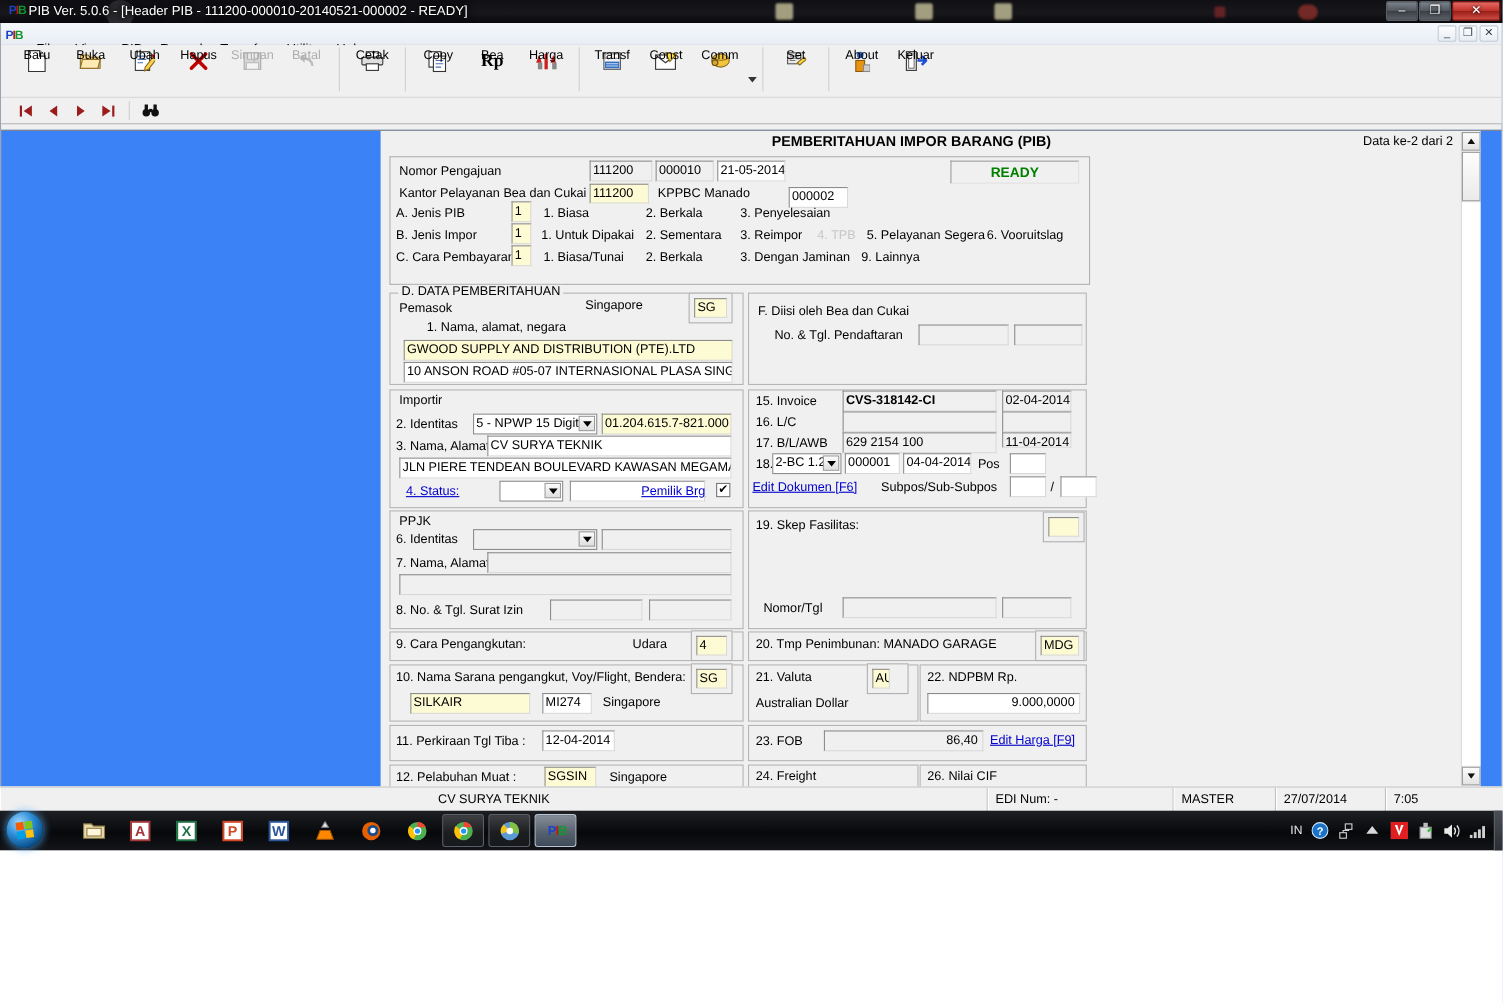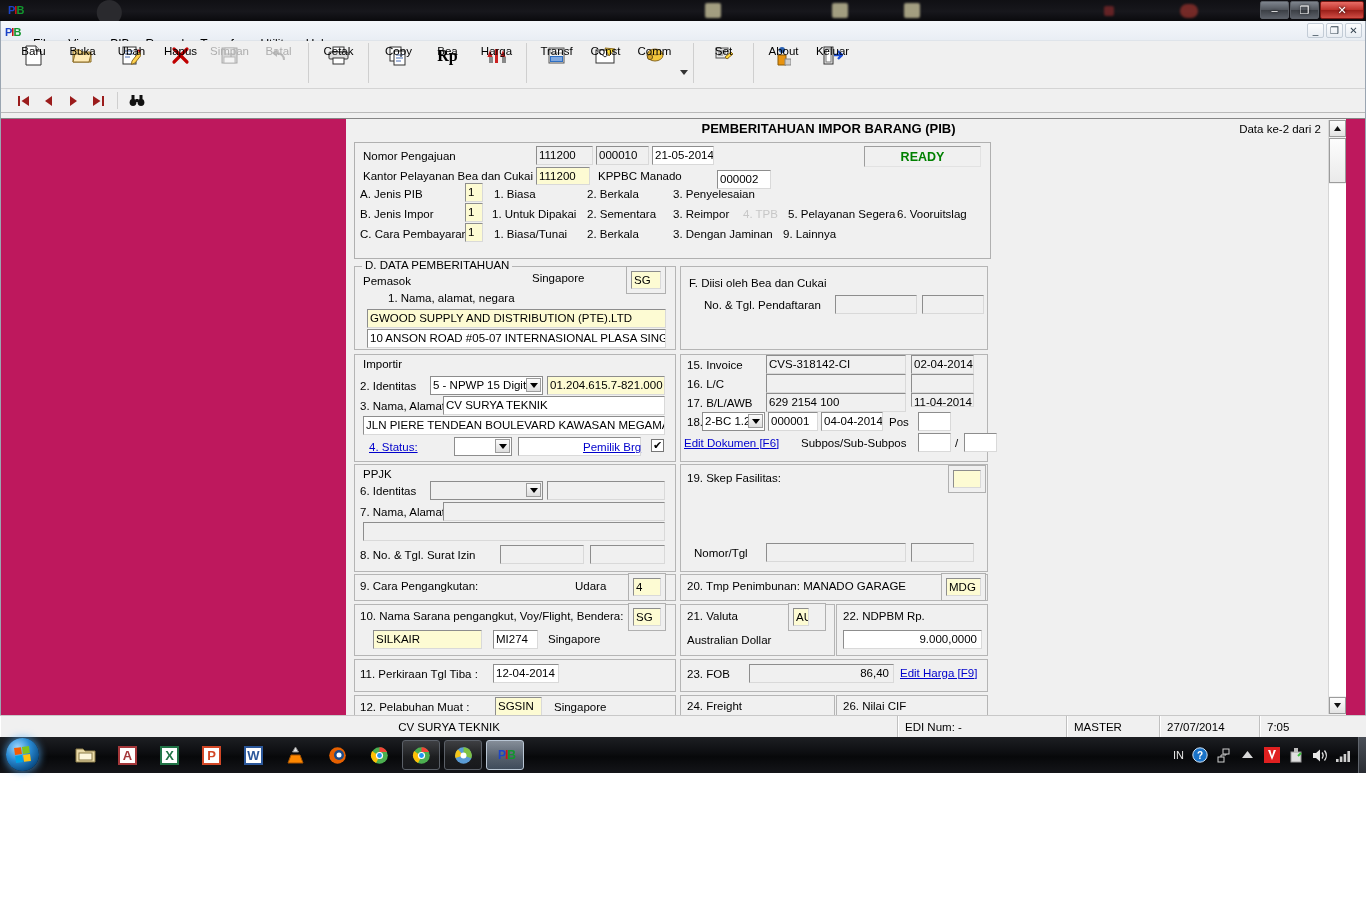--- a/index.html
+++ b/index.html
@@ -94,21 +94,21 @@
     position:relative; height:24px; background:#f0f0f0;
     display:flex; align-items:center; padding-left:10px; gap:0;
     border-bottom:1px solid #b9b9b9;
   }
   .nav-btn { width:25px; height:20px; display:flex; align-items:center; justify-content:center; }
   .nav-sep { width:1px; height:17px; background:#cfcfcf; margin:0 6px; }
 
   
   .mdi-client {
     position:absolute; left:0; top:97px; width:1364px; height:597px;
-    background:#be185d;
+    background:#3b82f6;
     border-top:1px solid #868686;
   }
   .form-panel {
     position:absolute; left:345px; top:0px; width:1000px; height:597px;
     background:#f0f0f0; overflow:hidden;
   }
 
   
   .vscroll {
     position:absolute; right:1px; top:1px; width:17px; height:594px;
@@ -229,20 +229,21 @@
 
   <div class="win-titlebar">
     <div class="blur-blob" style="left:705px; top:3px; width:16px; height:15px;"></div>
     <div class="blur-blob" style="left:832px; top:3px; width:16px; height:15px;"></div>
     <div class="blur-blob" style="left:904px; top:3px; width:16px; height:15px;"></div>
     <div class="blur-blob" style="left:1104px; top:6px; width:10px; height:10px; background:#b03030; opacity:.5;"></div>
     <div class="blur-blob" style="left:1180px; top:4px; width:18px; height:14px; background:#c23b32; opacity:.55; border-radius:9px;"></div>
     <span class="pib-logo" style="left:8px; top:3px;">
       <span class="c1">P</span><span class="c2">I</span><span class="c3">B</span>
     </span>
+    <div class="win-title-text">PIB Ver. 5.0.6 - [Header PIB - 111200-000010-20140521-000002 - READY]</div>
     <div class="win-btns">
       <div class="win-btn">–</div>
       <div class="win-btn">❐</div>
       <div class="win-btn close">✕</div>
     </div>
   </div>
 
   <div class="app">
 
     <div class="menubar">
@@ -597,21 +598,21 @@
         <div class="fld ro" style="left:244px; top:426px; width:75px; height:19px;"></div>
 
         <div class="frame" style="left:334px; top:147px; width:308px; height:84px;"></div>
         <span class="lbl" style="left:343px; top:158px;">F. Diisi oleh Bea dan Cukai</span>
         <span class="lbl" style="left:358px; top:180px;">No. &amp; Tgl. Pendaftaran</span>
         <div class="fld ro" style="left:489px; top:176px; width:82px; height:19px;"></div>
         <div class="fld ro" style="left:576px; top:176px; width:62px; height:19px;"></div>
 
         <div class="frame" style="left:334px; top:235px; width:308px; height:108px;"></div>
         <span class="lbl" style="left:341px; top:240px;">15. Invoice</span>
-        <div class="fld ro" style="left:420px; top:236px; width:140px; height:19px;">CVS-318142-CI</div>
+        <div class="fld ro" style="left:420px; top:236px; width:140px; height:19px;font-weight:bold;">CVS-318142-CI</div>
         <div class="fld ro" style="left:565px; top:236px; width:63px; height:19px;">02-04-2014</div>
 
         <span class="lbl" style="left:341px; top:259px;">16. L/C</span>
         <div class="fld ro" style="left:420px; top:255px; width:140px; height:19px;"></div>
         <div class="fld ro" style="left:565px; top:255px; width:63px; height:19px;"></div>
 
         <span class="lbl" style="left:341px; top:278px;"><span>17.</span> <span class="strike">B/L</span><span>/AWB</span></span>
         <div class="fld ro" style="left:420px; top:274px; width:140px; height:19px;">629 2154 100</div>
         <div class="fld ro" style="left:565px; top:274px; width:63px; height:14px;">11-04-2014</div>
 

